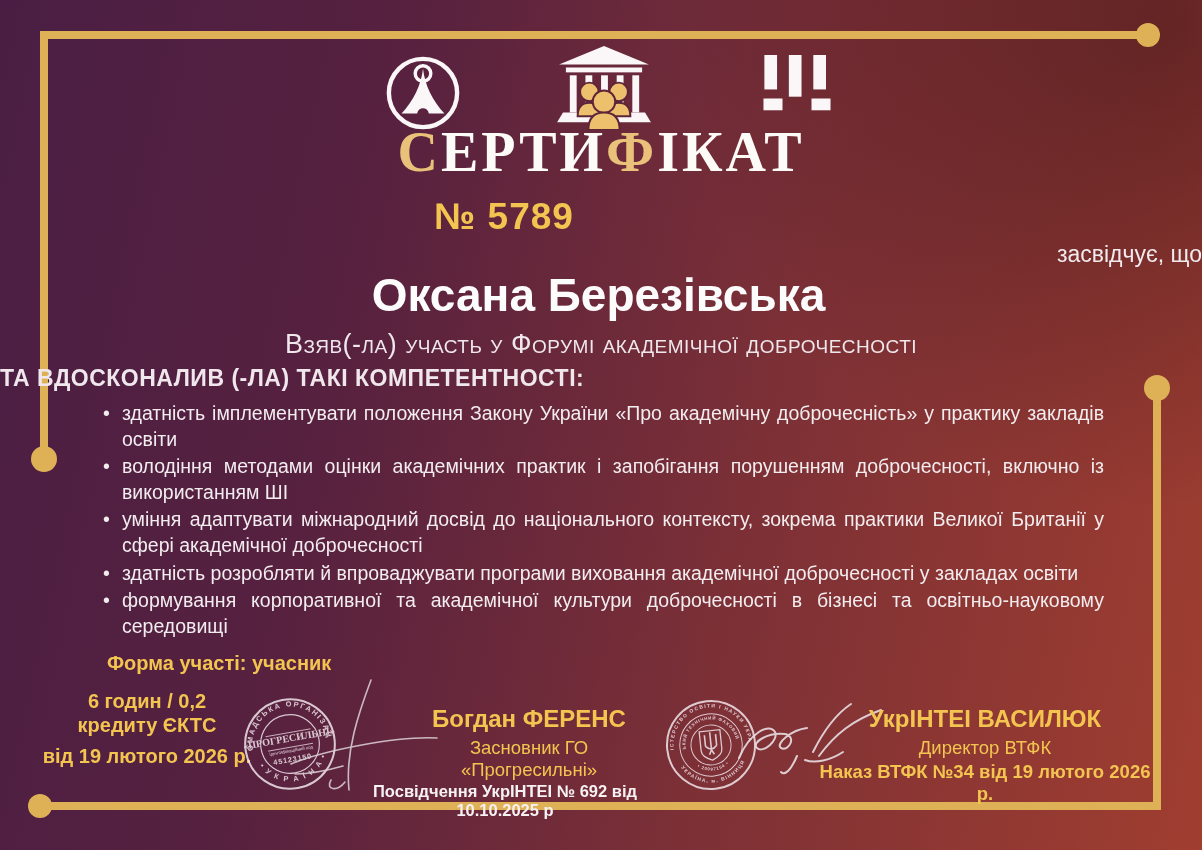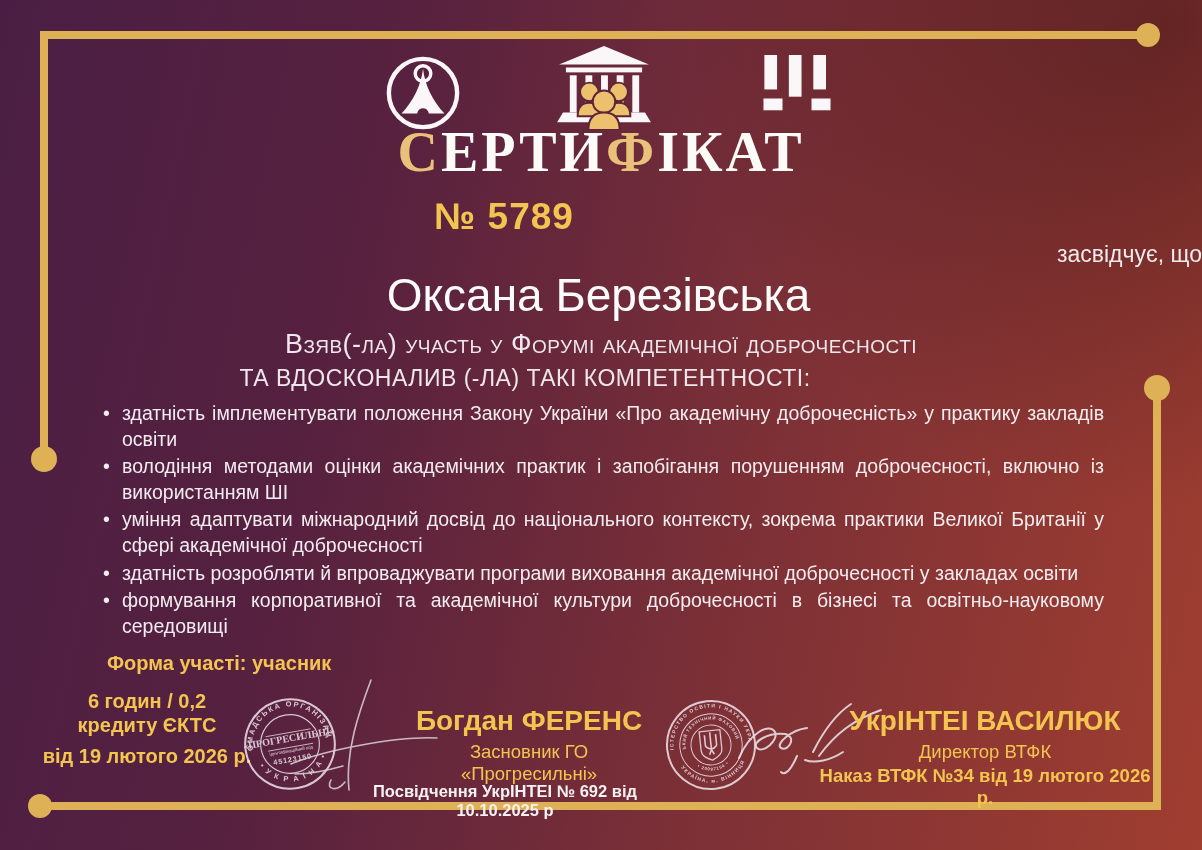--- a/index.html
+++ b/index.html
@@ -19,38 +19,38 @@
   
   .title{left:0;top:120px;width:1202px;text-align:center;
     font-family:"Liberation Serif","DejaVu Serif",serif;font-weight:bold;
     font-size:56px;letter-spacing:3px;color:#fdfbf7;}
   .title .gold{color:#e9c17a;}
   .cert-number{left:0;top:196px;width:1008px;text-align:center;
     font-size:37px;font-weight:bold;letter-spacing:1px;color:#f3c550;}
   .certifies{left:0;top:241px;width:1202px;text-align:right;
     font-size:23px;color:#f2eaee;}
   .recipient{left:0;top:268px;width:1197px;text-align:center;
-    font-size:46px;font-weight:normal;color:#fdfcfd;}
+    font-size:46px;font-weight:bold;color:#fdfcfd;}
   .statement1{left:0;top:329px;width:1202px;text-align:center;
     font-size:27px;color:#efe7ec;font-variant:small-caps;letter-spacing:.5px;}
-  .statement2{left:0;top:365px;width:1050px;text-align:center;
-    font-size:23px;color:#efe7ec;letter-spacing:.5px;}
+  .statement2{left:0;top:365px;width:1050px;text-align:left;
+    font-size:23px;color:#efe7ec;letter-spacing:.5px;font-weight:bold;}
   
   .comp{left:98px;top:401px;width:1006px;margin:0;padding:0;list-style:none;}
   .comp li{position:relative;padding-left:24px;text-align:justify;
     font-size:19.5px;line-height:25.6px;color:#f2ecef;margin-bottom:2px;}
   .comp li::before{content:"\2022";position:absolute;left:5px;}
   .participation{left:107px;top:652px;font-size:20px;font-weight:bold;color:#f3c550;}
   
   .credits{left:40px;top:689px;width:214px;text-align:center;
     font-size:20px;font-weight:bold;color:#f3c550;line-height:24px;}
   .credits .date{margin-top:7px;}
   .signer1{left:400px;top:705px;width:258px;text-align:center;color:#f3c550;}
   .signer2{left:818px;top:705px;width:334px;text-align:center;color:#f3c550;}
-  .signer-name{font-size:28px;font-weight:bold;}
+  .signer-name{font-size:24px;font-weight:bold;}
   .signer-role{font-size:18.5px;font-weight:normal;margin-top:4px;}
   .signer-order{font-size:18.5px;font-weight:bold;margin-top:2px;}
   .note{left:338px;top:782px;width:334px;text-align:center;
     font-size:16.5px;font-weight:bold;color:#f6f1f3;}
   
   .stamp{opacity:.85;}
   .stamp1{left:233px;top:687px;transform:rotate(-10deg);}
   .stamp2{left:655px;top:689px;transform:rotate(-6deg);}
   .st-arc{font-size:9px;letter-spacing:2.2px;font-weight:bold;fill:#efe4ea;font-family:"Liberation Sans",sans-serif;}
   .st-name{font-size:12.5px;font-weight:bold;fill:#efe4ea;font-family:"Liberation Serif",serif;}

